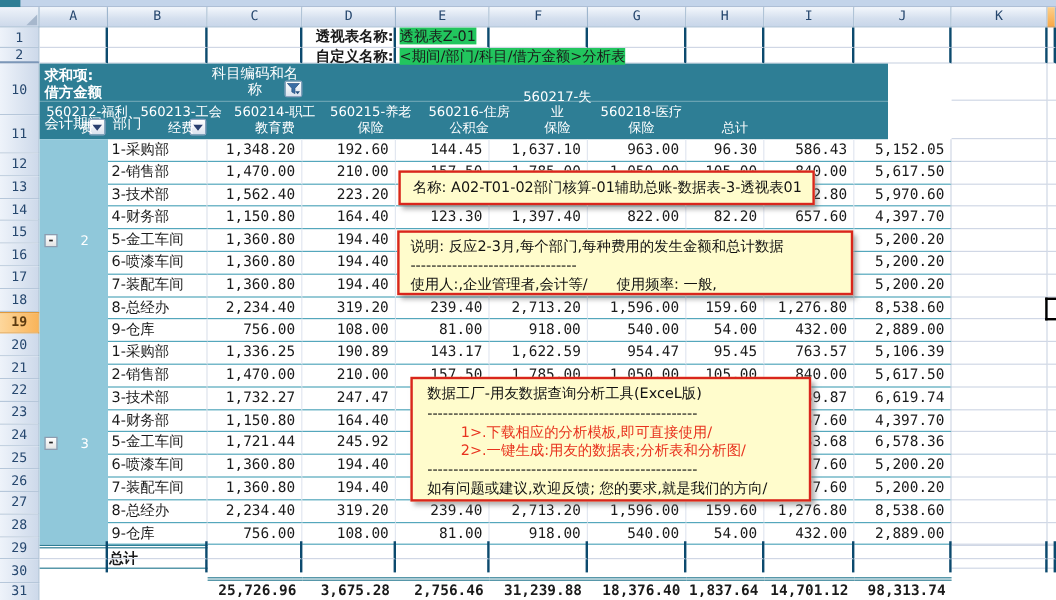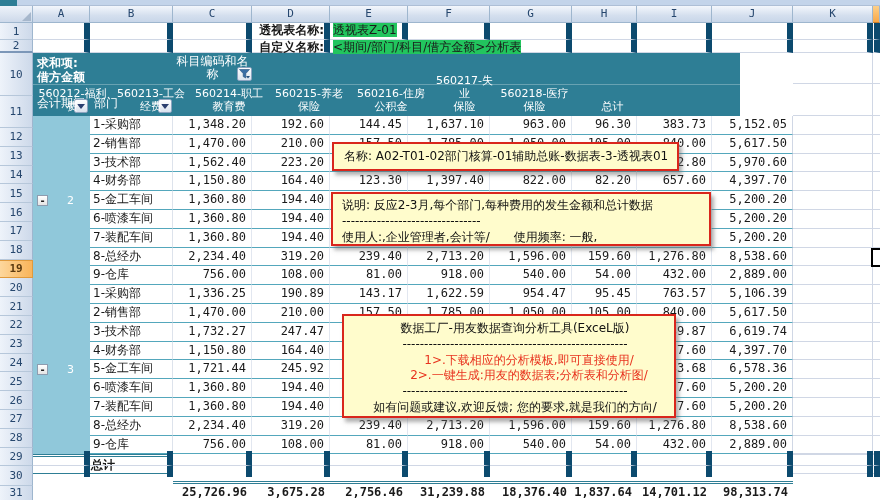--- a/index.html
+++ b/index.html
@@ -36,21 +36,21 @@
            font-family:"DejaVu Sans Mono","DejaVu Sans",monospace; flex:0 0 auto; }
   .g1{height:17px}.g2{height:13px; border-bottom:2px solid #7c97b8}.g10{height:43px}.g11{height:32px}
   .gd{height:18.8px}.g30{height:19.6px}.g31{height:15px}.g32{height:11px;border-bottom:none}
   .gcell.active { background:linear-gradient(90deg,#fdd79c,#f9b45a); border:1px solid #e09a3c; border-left:none; color:#5b3a10; font-weight:bold; }
 
   
   .sheet { position:absolute; left:33px; top:23px; width:847px; height:477px; background:#fff; }
 
   
   .plainrow { display:flex; }
-  .pcell { border-right:6px solid #0c4a6e; border-bottom:1px solid #d0d7e5; overflow:visible; }
+  .pcell { border-right:2px solid #0c4a6e; border-bottom:1px solid #d0d7e5; overflow:visible; }
   .r1 .pcell{height:17px}.r2 .pcell{height:13px}.r31 .pcell{height:15px}.r32 .pcell{height:11px; border-bottom:none}
   .rows12 { position:absolute; left:0; top:0; width:847px; }
   .rows3132 { position:absolute; left:0; top:428px; width:847px; }
   .tlabel-cell { text-align:right; font-weight:bold; line-height:14px; white-space:nowrap; }
   .tvalue-cell { position:relative; }
   .tvalue-cell span { position:absolute; left:3px; top:0; line-height:14px; white-space:nowrap; background:#22c55e; z-index:2; }
 
   
   .pivot-head { position:absolute; left:0; top:30px; width:707px; height:63px; background:#2e7e95; color:#fff; }
   .vfield { position:absolute; left:4px; top:3px; font-weight:bold; line-height:14px; }
@@ -99,21 +99,21 @@
   .k-head-fill .fc { border-right:1px solid #d0d7e5; border-bottom:1px solid #d0d7e5; }
 
   
   .sel-frag { position:absolute; left:838px; top:225px; width:9px; height:19px;
               border-left:2px solid #000; border-top:2px solid #000; border-bottom:2px solid #000; z-index:6; }
 
   
   .note { position:absolute; background:#fffccc; border:2px solid #d9261c; box-shadow:3px 4px 4px rgba(110,110,110,.55); z-index:10; color:#111; }
   .note1 { left:332px; top:142px; width:347px; height:29px; line-height:25px; padding-left:10px; white-space:nowrap; overflow:hidden; }
   .note2 { left:331px; top:192px; width:380px; height:54px; padding:3px 0 0 9px; line-height:16px; }
-  .note3 { left:342px; top:314px; width:334px; height:104px; padding:5px 0 0 12px; line-height:15.8px;text-align:center; }
+  .note3 { left:342px; top:314px; width:334px; height:104px; padding:5px 0 0 12px; line-height:15.8px; }
   .note .red { color:#e8321e; }
   .note .ind { padding-left:28px; }
   .dashline { letter-spacing:0; }
 
   
   .funnel { display:block; }
 </style>
 </head>
 <body>
 
@@ -283,21 +283,21 @@
     <div class="data-rows">
 
         <div class="drow">
           <div class="cell dept wB">1-采购部</div>
           <div class="cell num w0">1,348.20</div>
           <div class="cell num w1">192.60</div>
           <div class="cell num w2">144.45</div>
           <div class="cell num w3">1,637.10</div>
           <div class="cell num w4">963.00</div>
           <div class="cell num w5">96.30</div>
-          <div class="cell num w6">383.73</div>
+          <div class="cell num w6">586.43</div>
           <div class="cell num w7 last">5,152.05</div>
           <div class="cell kc wK"></div>
           <div class="cell lc wL"></div>
         </div>
 
         <div class="drow">
           <div class="cell dept wB">2-销售部</div>
           <div class="cell num w0">1,470.00</div>
           <div class="cell num w1">210.00</div>
           <div class="cell num w2">157.50</div>

